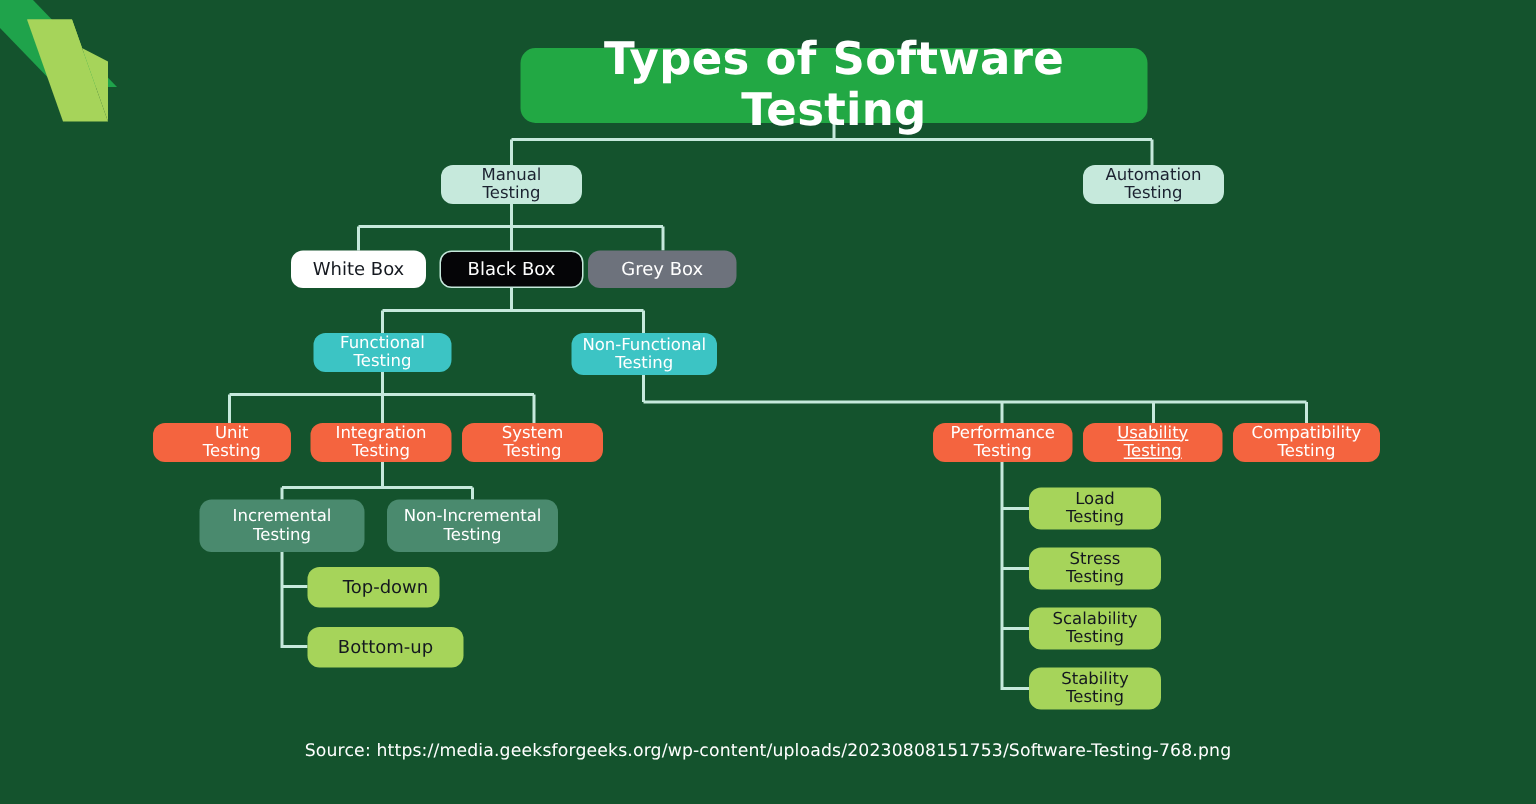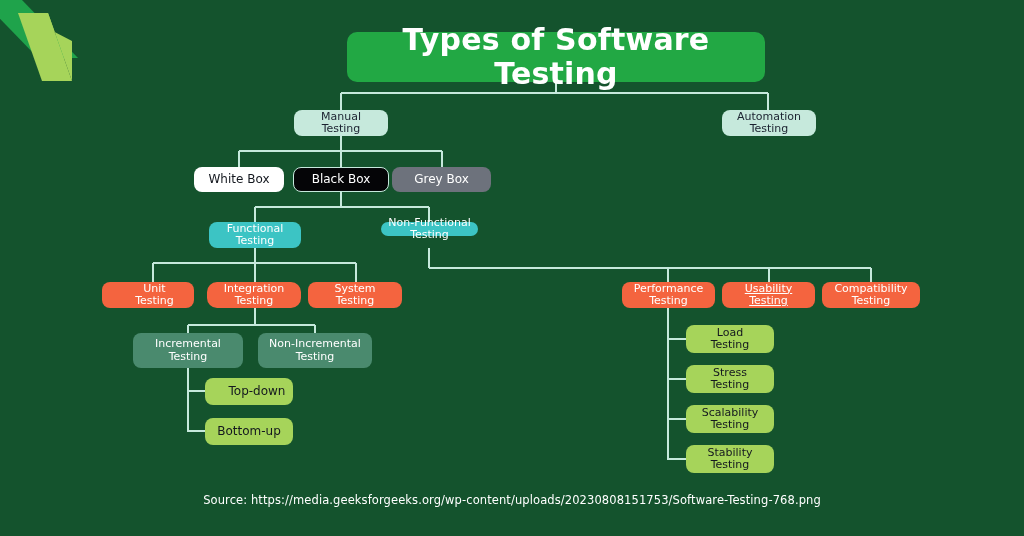--- a/index.html
+++ b/index.html
@@ -119,44 +119,44 @@
 Testing</div>
   <div class="node mint" style="left:722px;top:110px;width:94px;height:26px;">Automation
 Testing</div>
 
   <div class="node white" style="left:194px;top:167px;width:90px;height:25px;">White Box</div>
   <div class="node black" style="left:293px;top:167px;width:96px;height:25px;">Black Box</div>
   <div class="node grey" style="left:392px;top:167px;width:99px;height:25px;">Grey Box</div>
 
   <div class="node teal" style="left:209px;top:222px;width:92px;height:26px;">Functional
 Testing</div>
-  <div class="node teal" style="left:381px;top:222px;width:97px;height:14px;">Non-Functional
+  <div class="node teal" style="left:381px;top:222px;width:97px;height:28px;">Non-Functional
 Testing</div>
 
   <div class="node orange" style="left:102px;top:282px;width:92px;height:26px;padding-left:13px;">Unit
 Testing</div>
-  <div class="node orange" style="left:207px;top:282px;width:94px;height:26px;border-radius:10px;">Integration
+  <div class="node orange" style="left:207px;top:282px;width:94px;height:26px;">Integration
 Testing</div>
   <div class="node orange" style="left:308px;top:282px;width:94px;height:26px;">System
 Testing</div>
 
   <div class="node orange" style="left:622px;top:282px;width:93px;height:26px;">Performance
 Testing</div>
   <div class="node orange" style="left:722px;top:282px;width:93px;height:26px;text-decoration:underline;">Usability
 Testing</div>
   <div class="node orange" style="left:822px;top:282px;width:98px;height:26px;">Compatibility
 Testing</div>
 
   <div class="node seagreen" style="left:133px;top:333px;width:110px;height:35px;">Incremental
 Testing</div>
   <div class="node seagreen" style="left:258px;top:333px;width:114px;height:35px;">Non-Incremental
 Testing</div>
 
   <div class="node lime" style="left:205px;top:378px;width:88px;height:27px;font-size:12px;padding-left:16px;">Top-down</div>
-  <div class="node lime" style="left:205px;top:418px;width:88px;height:27px;font-size:12px;">Bottom-up</div>
+  <div class="node lime" style="left:205px;top:418px;width:104px;height:27px;font-size:12px;">Bottom-up</div>
 
   <div class="node lime" style="left:686px;top:325px;width:88px;height:28px;">Load
 Testing</div>
   <div class="node lime" style="left:686px;top:365px;width:88px;height:28px;">Stress
 Testing</div>
   <div class="node lime" style="left:686px;top:405px;width:88px;height:28px;">Scalability
 Testing</div>
   <div class="node lime" style="left:686px;top:445px;width:88px;height:28px;">Stability
 Testing</div>
 

